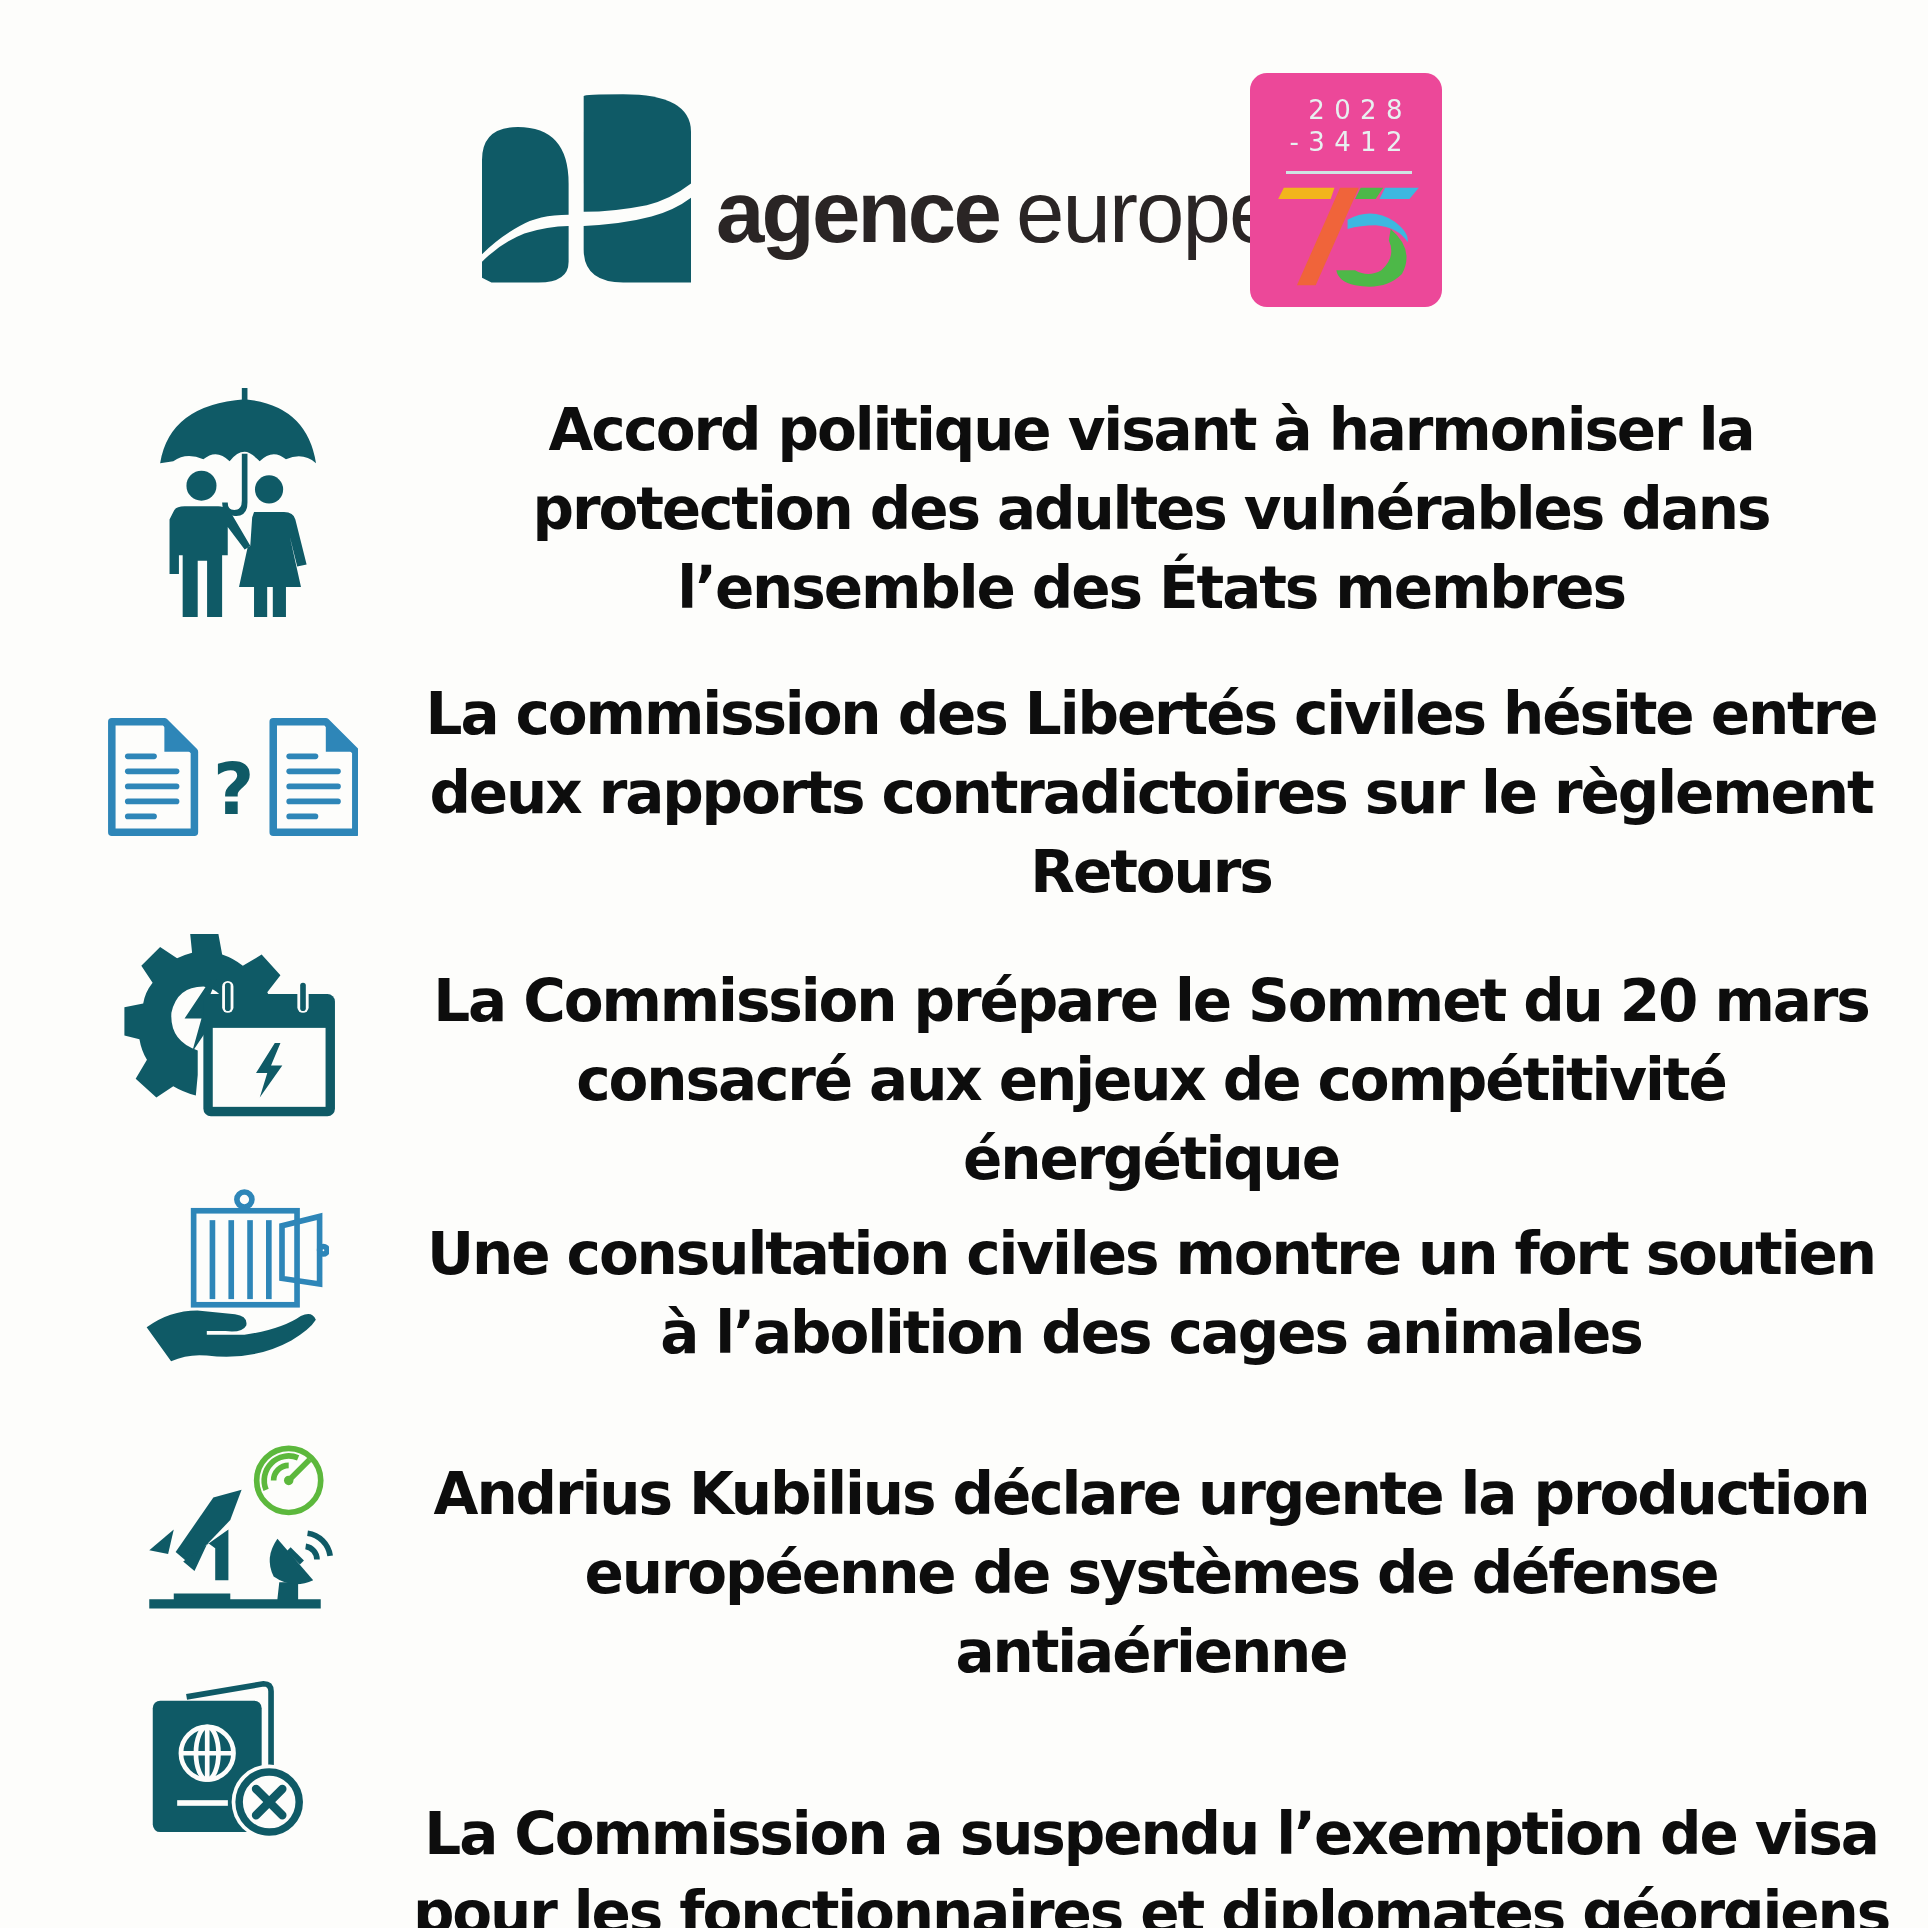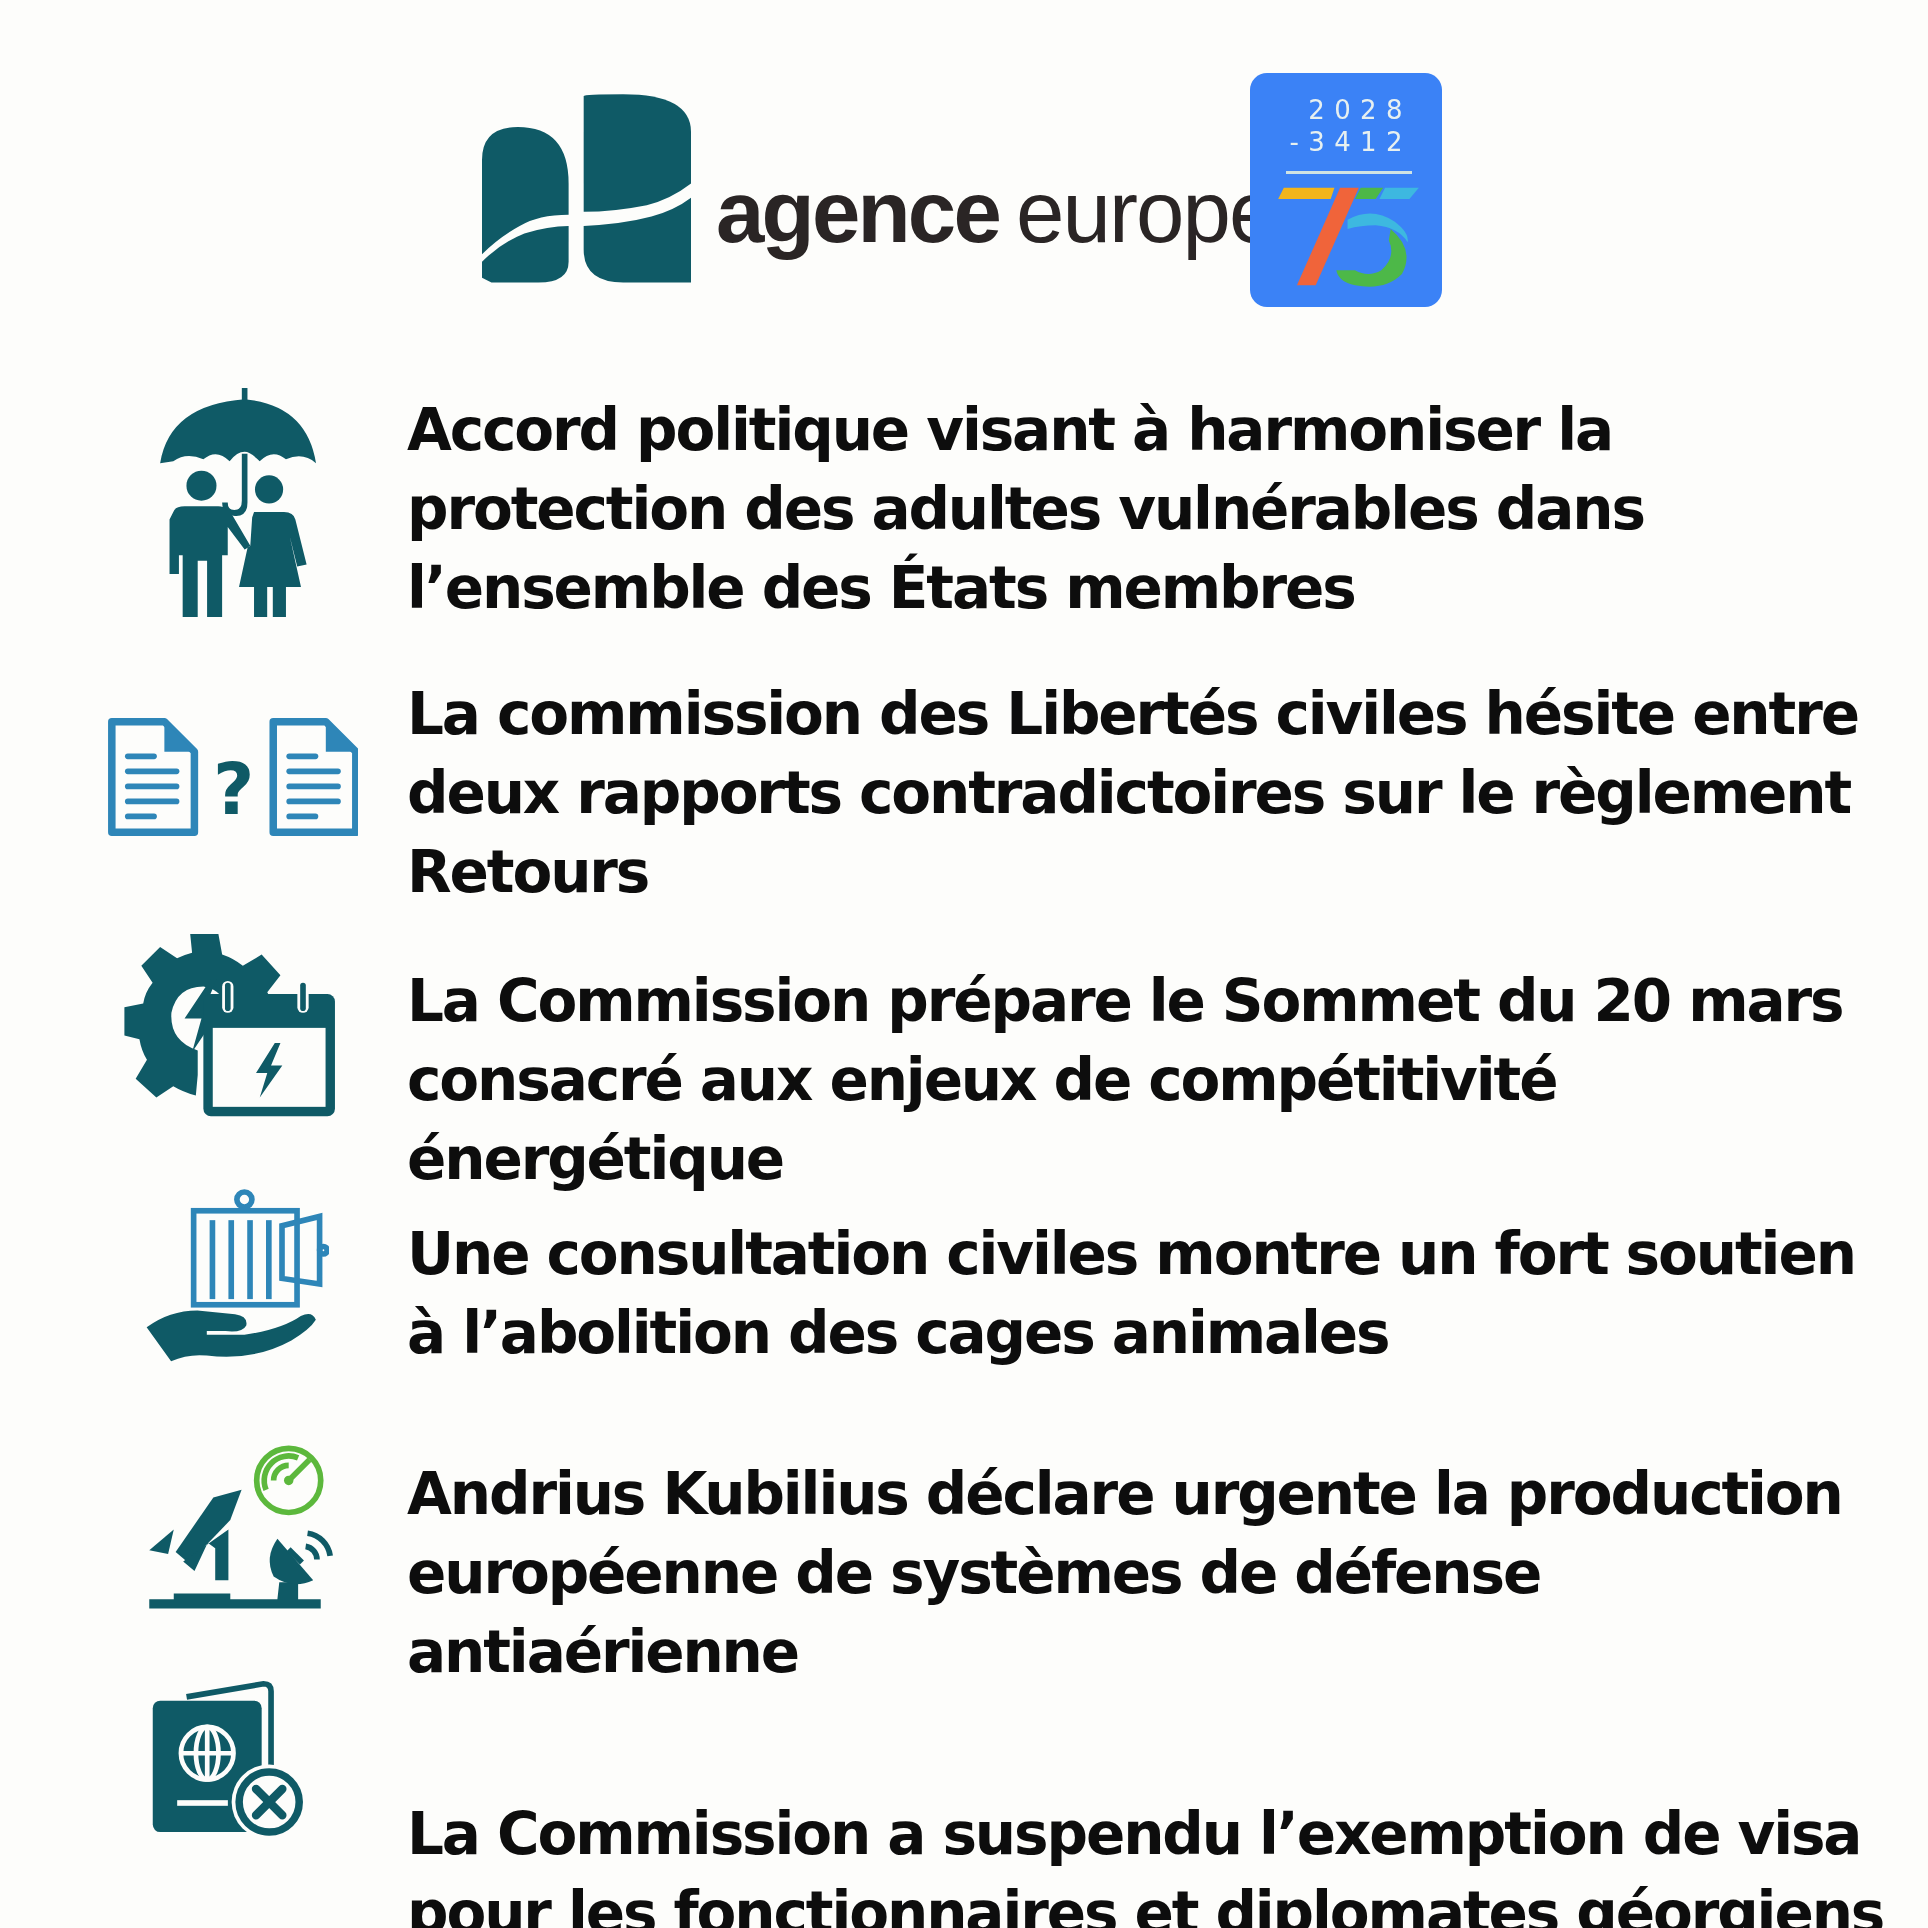--- a/index.html
+++ b/index.html
@@ -17,38 +17,39 @@
   .logo-mark { position: absolute; left: 482px; top: 94px; width: 209px; height: 198px; }
   .wordmark {
     position: absolute; left: 716px; top: 168px;
     font-size: 87px; letter-spacing: -1.9px; color: #2a2525;
     white-space: nowrap; line-height: 1;
   }
   .wordmark .bold { font-weight: bold; letter-spacing: -2.8px; margin-top: 40px; }
   .wordmark .light { font-weight: normal; margin-left: 17px; }
   .badge {
     position: absolute; left: 1250px; top: 73px; width: 192px; height: 234px;
-    background: #3b82f6; border-radius: 17px;
+    background: #ec4899; border-radius: 17px;
   }
   .badge .years {
     position: absolute; right: 30px; top: 21px; text-align: right;
     color: #e7f0f0; font-family: "DejaVu Sans", sans-serif; font-size: 26px;
     letter-spacing: 9.4px; line-height: 32px;
   }
   .badge .rule { position: absolute; left: 36px; right: 30px; top: 98px; height: 2.8px; background: #cfe3e3; }
   .badge svg { position: absolute; left: 28px; top: 111px; }
 
   .items { position: absolute; left: 0; top: 0; }
   .item { position: absolute; left: 0; width: 1928px; }
   .item .icon { position: absolute; }
   .item .text {
     position: absolute; left: 407px; width: 1488px;
     font-family: "DejaVu Sans", sans-serif; font-weight: bold;
     font-size: 58px; line-height: 79px; letter-spacing: -2.1px;
     color: #0d0d0d;
+    text-align: center;
   }
 </style>
 </head>
 <body>
 
 <div class="header">
   <svg class="logo-mark" viewBox="0 0 222 210">
     <path d="M0 70 Q0 35 38 35 Q92 35 92 95 L92 128 Q60 128 40 140 Q18 152 0 170 Z" fill="#0f5a66"></path>
     <path d="M0 195 L0 178 Q20 158 45 148 Q70 140 92 140 L92 178 Q92 200 60 200 Q25 200 10 200 Z" fill="#0f5a66"></path>
     <path d="M108 2 Q108 0 150 0 Q222 0 222 40 L222 95 Q200 112 175 118 Q140 125 108 125 Z" fill="#0f5a66"></path>

